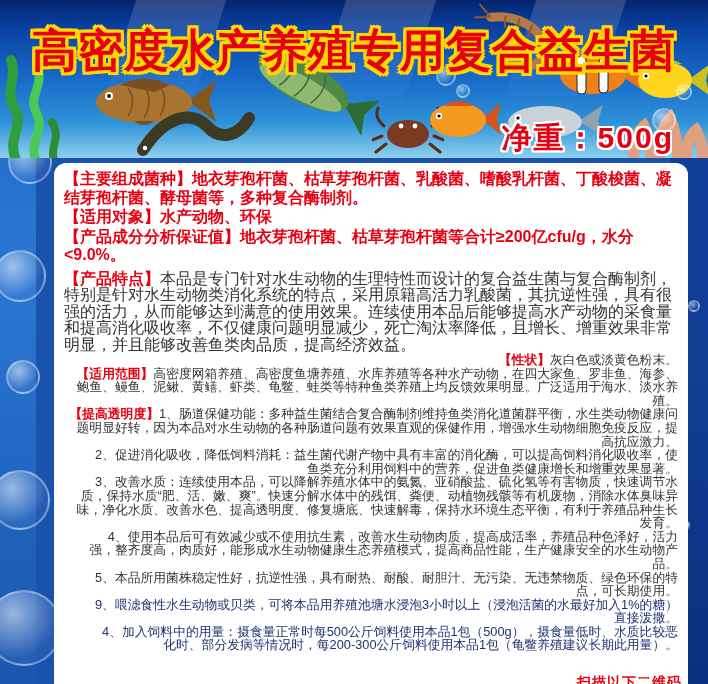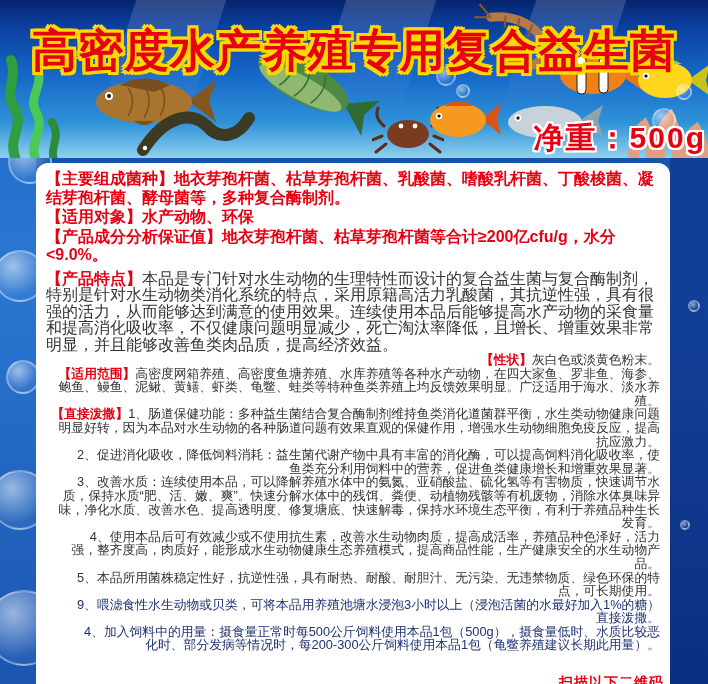--- a/index.html
+++ b/index.html
@@ -22,28 +22,28 @@
   .banner .ray{position:absolute;top:-10px;width:90px;height:120px;
     background:linear-gradient(180deg,rgba(255,255,255,.18),rgba(255,255,255,0));
     transform:skewX(-18deg);}
   .title{
     position:absolute;left:0;top:6px;width:708px;text-align:center;z-index:9;
     font-size:45px;font-weight:bold;letter-spacing:1px;color:#e60012;
     text-shadow:-3px -3px 0 #ffd800,3px -3px 0 #ffd800,-3px 3px 0 #ffd800,3px 3px 0 #ffd800,
       -3px 0 0 #ffd800,3px 0 0 #ffd800,0 -3px 0 #ffd800,0 3px 0 #ffd800;
     white-space:nowrap;margin-top:15px;}
   .netweight{
-    position:absolute;right:2px;top:118px;z-index:10;
+    position:absolute;right:34px;top:118px;z-index:10;
     font-size:30px;font-weight:bold;color:#e60012;letter-spacing:2px;
     text-shadow:-2px -2px 0 #fff,2px -2px 0 #fff,-2px 2px 0 #fff,2px 2px 0 #fff,
       -2px 0 0 #fff,2px 0 0 #fff,0 -2px 0 #fff,0 2px 0 #fff;}
   .deco{position:absolute;}
   
   .panel{
-    position:absolute;left:36px;top:163px;width:634px;height:521px;
+    position:absolute;left:54px;top:163px;width:634px;height:521px;
     background:#ffffff;border-radius:12px 12px 0 0;
     padding:7px 10px 0 10px;box-sizing:border-box;overflow:hidden;z-index:5;}
   .panel p{margin:0;}
   .hdr{color:#e60012;font-weight:bold;}
   .sec-red{color:#e60012;font-weight:bold;font-size:16px;line-height:18.5px;}
   .sec-red p{margin-bottom:1px;}
   .gap{height:5px;}
   .features{font-size:16px;line-height:16.5px;color:#333;}
   .dense{font-size:12.8px;line-height:13.6px;color:#333;text-align:right;}
   .navy{color:#1f3270;}
@@ -172,21 +172,21 @@
 
   <div class="gap"></div>
 
   <div class="features">
     <p><span class="hdr">【产品特点】</span><span>本品是专门针对水生动物的生理特性而设计的复合益生菌与复合酶制剂，特别是针对水生动物类消化系统的特点，采用原籍高活力乳酸菌，其抗逆性强，具有很强的活力，从而能够达到满意的使用效果。连续使用本品后能够提高水产动物的采食量和提高消化吸收率，不仅健康问题明显减少，死亡淘汰率降低，且增长、增重效果非常明显，并且能够改善鱼类肉品质，提高经济效益。</span></p>
   </div>
 
   <div class="dense">
     <p><span class="hdr">【性状】</span><span>灰白色或淡黄色粉末。</span></p>
     <p><span class="hdr">【适用范围】</span><span>高密度网箱养殖、高密度鱼塘养殖、水库养殖等各种水产动物，在四大家鱼、罗非鱼、海参、鲍鱼、鳗鱼、泥鳅、黄鳝、虾类、龟鳖、蛙类等特种鱼类养殖上均反馈效果明显。广泛适用于海水、淡水养殖。</span></p>
-    <p><span class="hdr">【直接泼撒】</span><span>1、肠道保健功能：多种益生菌结合复合酶制剂维持鱼类消化道菌群平衡，水生类动物健康问题明显好转，因为本品对水生动物的各种肠道问题有效果直观的保健作用，增强水生动物细胞免疫反应，提高抗应激力。</span></p>
+    <p><span class="hdr">【提高透明度】</span><span>1、肠道保健功能：多种益生菌结合复合酶制剂维持鱼类消化道菌群平衡，水生类动物健康问题明显好转，因为本品对水生动物的各种肠道问题有效果直观的保健作用，增强水生动物细胞免疫反应，提高抗应激力。</span></p>
     <p class="indent">2、促进消化吸收，降低饲料消耗：益生菌代谢产物中具有丰富的消化酶，可以提高饲料消化吸收率，使鱼类充分利用饲料中的营养，促进鱼类健康增长和增重效果显著。</p>
     <p class="indent">3、改善水质：连续使用本品，可以降解养殖水体中的氨氮、亚硝酸盐、硫化氢等有害物质，快速调节水质，保持水质“肥、活、嫩、爽”。快速分解水体中的残饵、粪便、动植物残骸等有机废物，消除水体臭味异味，净化水质、改善水色、提高透明度、修复塘底、快速解毒，保持水环境生态平衡，有利于养殖品种生长发育。</p>
     <p class="indent">4、使用本品后可有效减少或不使用抗生素，改善水生动物肉质，提高成活率，养殖品种色泽好，活力强，整齐度高，肉质好，能形成水生动物健康生态养殖模式，提高商品性能，生产健康安全的水生动物产品。</p>
     <p class="indent">5、本品所用菌株稳定性好，抗逆性强，具有耐热、耐酸、耐胆汁、无污染、无违禁物质、绿色环保的特点，可长期使用。</p>
   </div>
 
   <div class="dense navy">
     <p class="indent">9、喂滤食性水生动物或贝类，可将本品用养殖池塘水浸泡3小时以上（浸泡活菌的水最好加入1%的糖）直接泼撒。</p>
     <p class="indent">4、加入饲料中的用量：摄食量正常时每500公斤饲料使用本品1包（500g），摄食量低时、水质比较恶化时、部分发病等情况时，每200-300公斤饲料使用本品1包（龟鳖养殖建议长期此用量）。</p>
 

